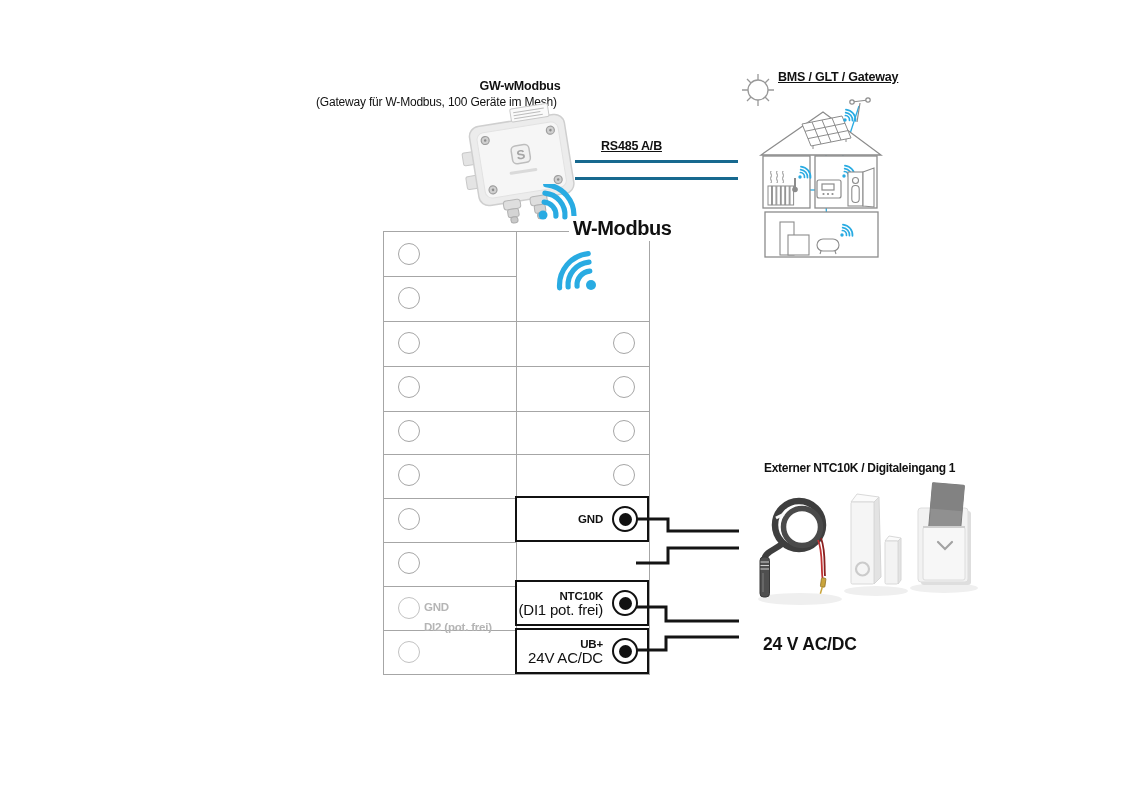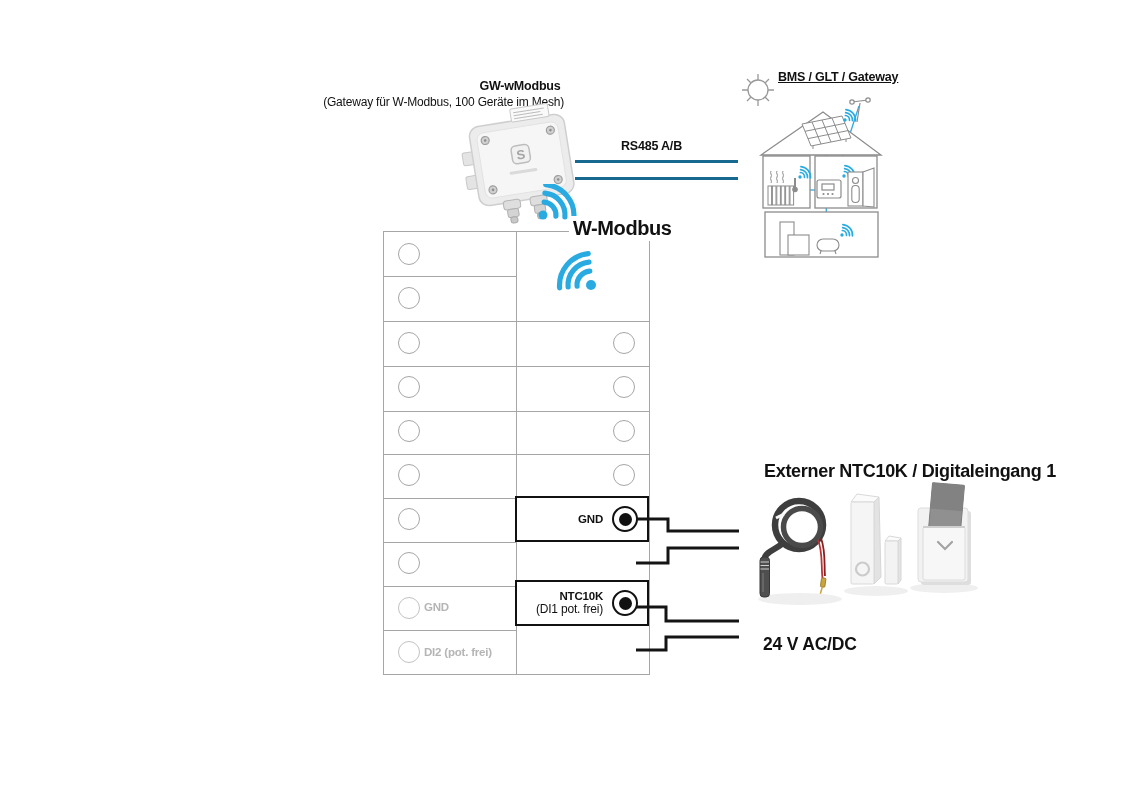--- a/index.html
+++ b/index.html
@@ -17,42 +17,42 @@
   .gline{position:absolute;background:var(--grid_gray,#a6a6a6);}
   .circ{position:absolute;width:22px;height:22px;border:1.6px solid var(--grid_gray,#a6a6a6);
         border-radius:50%;box-sizing:border-box;background:#fff;}
   .circ.mut{border-color:#c2c2c2;}
   .mutlab{position:absolute;left:40px;font-size:11.5px;font-weight:bold;color:var(--muted_text,#b5b5b5);letter-spacing:-0.2px;}
   .bcell{position:absolute;left:131px;width:134px;height:46px;border:2px solid #111;
          background:#fff;box-sizing:border-box;}
   .bcell-text{position:absolute;right:44px;top:50%;transform:translateY(-50%);
               text-align:right;line-height:13px;white-space:nowrap;}
   .bcell-text .l1{font-weight:bold;font-size:11.5px;letter-spacing:-0.2px;}
-  .bcell-text .l2{font-size:12px;letter-spacing:-0.2px;}
+  .bcell-text .l2{font-size:15px;letter-spacing:-0.2px;}
   .bcell-text .l2:empty{display:none;}
   .term{position:absolute;left:95px;top:8px;width:26px;height:26px;border:2.5px solid #111;
         border-radius:50%;box-sizing:border-box;background:#fff;display:flex;align-items:center;justify-content:center;}
   .term .dot{width:13px;height:13px;border-radius:50%;background:#111;}
   #wmodbus{position:absolute;left:569px;top:216px;font-size:20px;font-weight:bold;
            letter-spacing:-0.4px;background:#fff;padding:1px 4px;z-index:5;}
   .cyan-svg{color:var(--accent_cyan,#29abe2);}
-  #ext-title{position:absolute;left:764px;top:461px;font-size:18px;font-weight:bold;letter-spacing:-0.3px;}
+  #ext-title{position:absolute;left:764px;top:461px;font-size:12px;font-weight:bold;letter-spacing:-0.3px;}
   #power-label{position:absolute;left:763px;top:618px;font-size:17.5px;font-weight:bold;letter-spacing:-0.2px;margin-top:16px;}
   svg{display:block;}
   svg text{font-family:"Liberation Sans",sans-serif;}
 </style>
 </head>
 <body>
 
 <div id="page">
 
   <div class="abs caption bold" style="left:400px;top:79px;width:240px;text-align:center;">GW-wModbus</div>
-  <div class="abs small" style="left:316px;top:95px;width:248px;text-align:right;letter-spacing:-0.2px;">(Gateway für W-Modbus, 100 Geräte im Mesh)</div>
+  <div class="abs small" style="left:316px;top:95px;width:248px;text-align:left;letter-spacing:-0.2px;">(Gateway für W-Modbus, 100 Geräte im Mesh)</div>
   <div class="abs caption bold" style="left:778px;top:70px;text-decoration:underline;">BMS / GLT / Gateway</div>
-  <div class="abs caption bold" style="left:621px;top:139px;">RS485 A/B</div>
+  <div class="abs caption bold" style="left:601px;top:139px;text-decoration:underline;">RS485 A/B</div>
 
   <div class="busline" style="top:160px;"></div>
   <div class="busline" style="top:177px;"></div>
 
   <svg class="abs" style="left:450px;top:100px;" width="150" height="130" viewBox="0 0 150 130">
     <g transform="rotate(-9 72 62)">
       <rect x="14" y="44" width="11" height="13" rx="2" fill="#e4e4e4" stroke="#c8c8c8"></rect>
       <rect x="14" y="68" width="11" height="13" rx="2" fill="#e4e4e4" stroke="#c8c8c8"></rect>
       <rect x="24" y="20" width="96" height="80" rx="10" fill="#ececec" stroke="#cfcfcf" stroke-width="1.5"></rect>
       <rect x="68" y="8" width="38" height="13" rx="1.5" fill="#fafafa" stroke="#c9c9c9"></rect>
@@ -117,21 +117,21 @@
     <div class="circ" style="left:14px;top:55px;"></div>
     <div class="circ" style="left:14px;top:100px;"></div>
     <div class="circ" style="left:14px;top:144px;"></div>
     <div class="circ" style="left:14px;top:188px;"></div>
     <div class="circ" style="left:14px;top:232px;"></div>
     <div class="circ" style="left:14px;top:276px;"></div>
     <div class="circ" style="left:14px;top:320px;"></div>
     <div class="circ mut" style="left:14px;top:365px;"></div>
     <div class="circ mut" style="left:14px;top:409px;"></div>
     <div class="mutlab" style="top:369px;">GND</div>
-    <div class="mutlab" style="top:414px;">DI2 (pot. frei)</div>
+    <div class="mutlab" style="top:389px;">DI2 (pot. frei)</div>
 
     <div class="circ" style="left:229px;top:100px;"></div>
     <div class="circ" style="left:229px;top:144px;"></div>
     <div class="circ" style="left:229px;top:188px;"></div>
     <div class="circ" style="left:229px;top:232px;"></div>
 
     <svg class="abs cyan-svg" style="left:169px;top:17px;" width="56" height="52" viewBox="0 0 56 52">
       <circle cx="38" cy="36" r="5" fill="currentColor"></circle>
       <g fill="none" stroke="currentColor" stroke-width="5.2" stroke-linecap="round">
         <path d="M24.05 37.22 A14 14 0 0 1 36.78 22.05"></path>
@@ -151,20 +151,29 @@
     </div>
     <div class="bcell" style="top:308px;margin-top:40px;">
       <div class="bcell-text">
         <div class="l1">NTC10K</div>
         <div class="l2">(DI1 pot. frei)</div>
       </div>
       <div class="term">
           <div class="dot"></div>
         </div>
     </div>
+    <div class="bcell" style="top:396px;">
+      <div class="bcell-text">
+        <div class="l1">UB+</div>
+        <div class="l2">24V AC/DC</div>
+      </div>
+      <div class="term">
+          <div class="dot"></div>
+        </div>
+    </div>
   </div>
 
   <svg class="abs" style="left:0;top:0;pointer-events:none;" width="1132" height="800" viewBox="0 0 1132 800">
     <g fill="none" stroke="#141414" stroke-width="3">
       <path d="M636 519 H668 V531 H739"></path>
       <path d="M636 563 H668 V548 H739"></path>
       <path d="M636 607 H666 V621 H739"></path>
       <path d="M636 650 H666 V637 H739"></path>
     </g>
   </svg>

